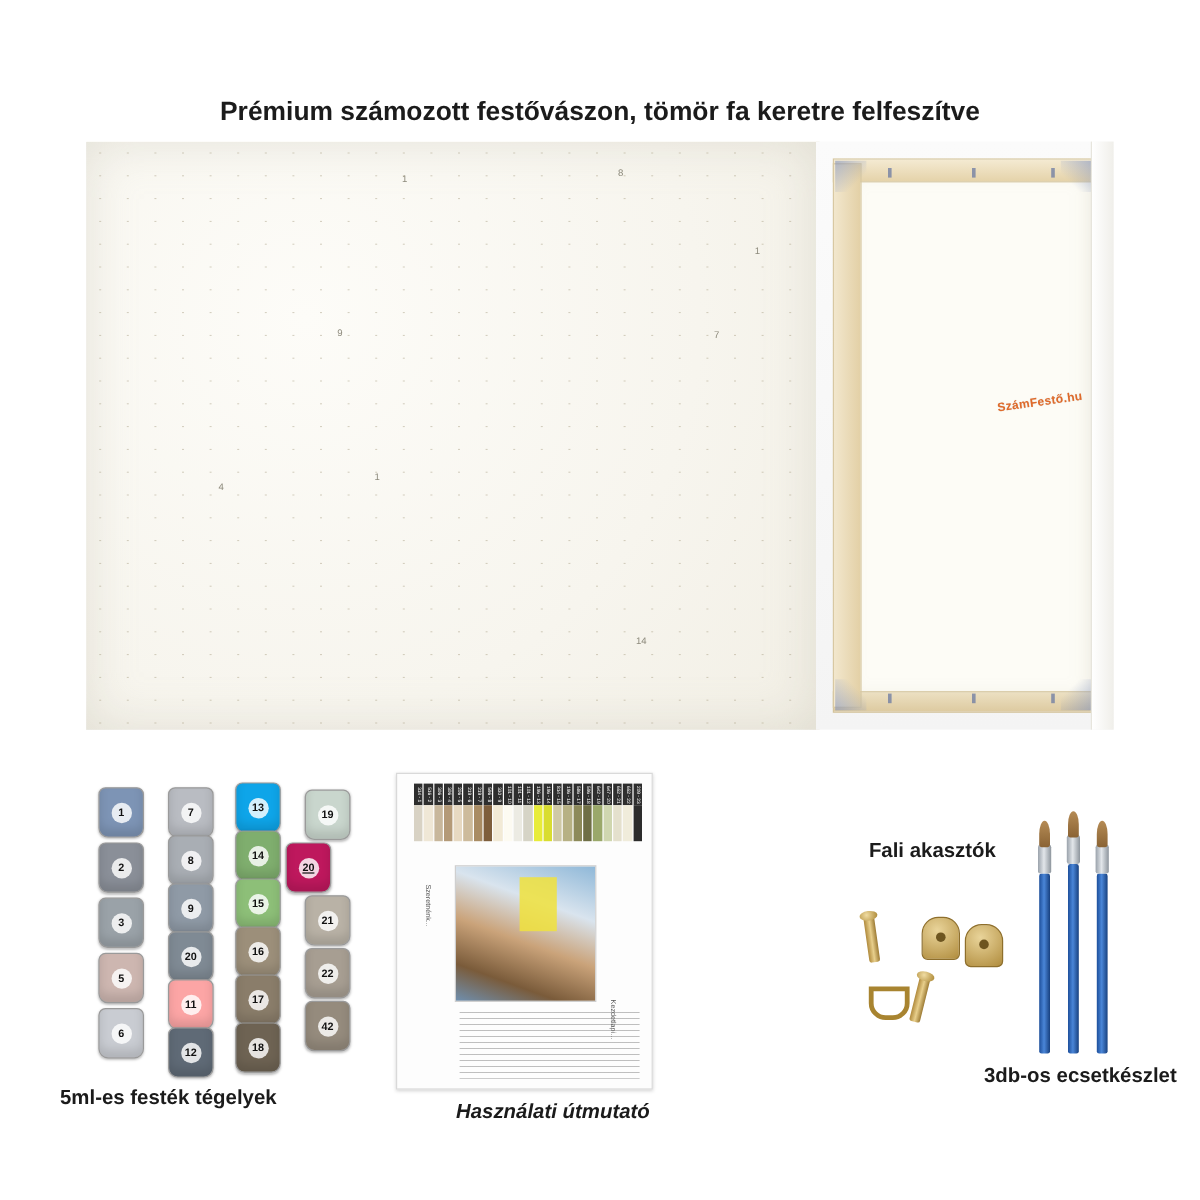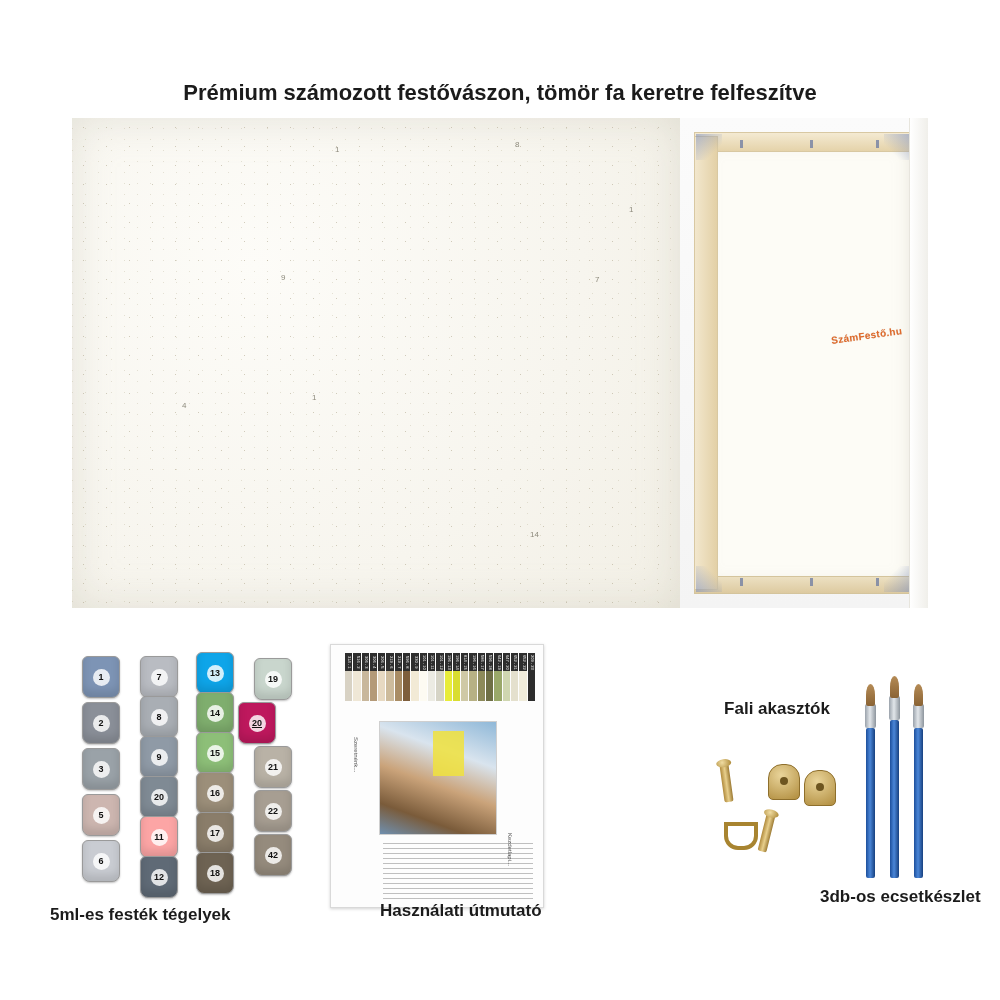--- a/index.html
+++ b/index.html
@@ -356,21 +356,21 @@
   }
   .brush .tip {
     position: absolute;
     top: -44px; left: 0;
     width: 9px; height: 22px;
     background: linear-gradient(180deg,#b58b55,#8a6334);
     border-radius: 50% 50% 2px 2px;
   }
 
   .cap-pots  { left: 50px;  top: 268px; width: 290px; }
-  .cap-manual{ left: 380px; top: 264px; width: 280px; }
+  .cap-manual{ left: 380px; top: 280px; width: 280px; font-style: italic; }
   .cap-brush { left: 820px; top: 250px; width: 172px; }
   .cap-hang  { position: absolute; left: 712px; top: 62px; width: 130px; text-align: center;
                font-size: 17px; font-weight: bold; line-height: 1.25; }
 </style>
 </head>
 <body>
 
 <div class="page">
 
   <div class="title-sub">Prémium számozott festővászon, tömör fa keretre felfeszítve</div>

